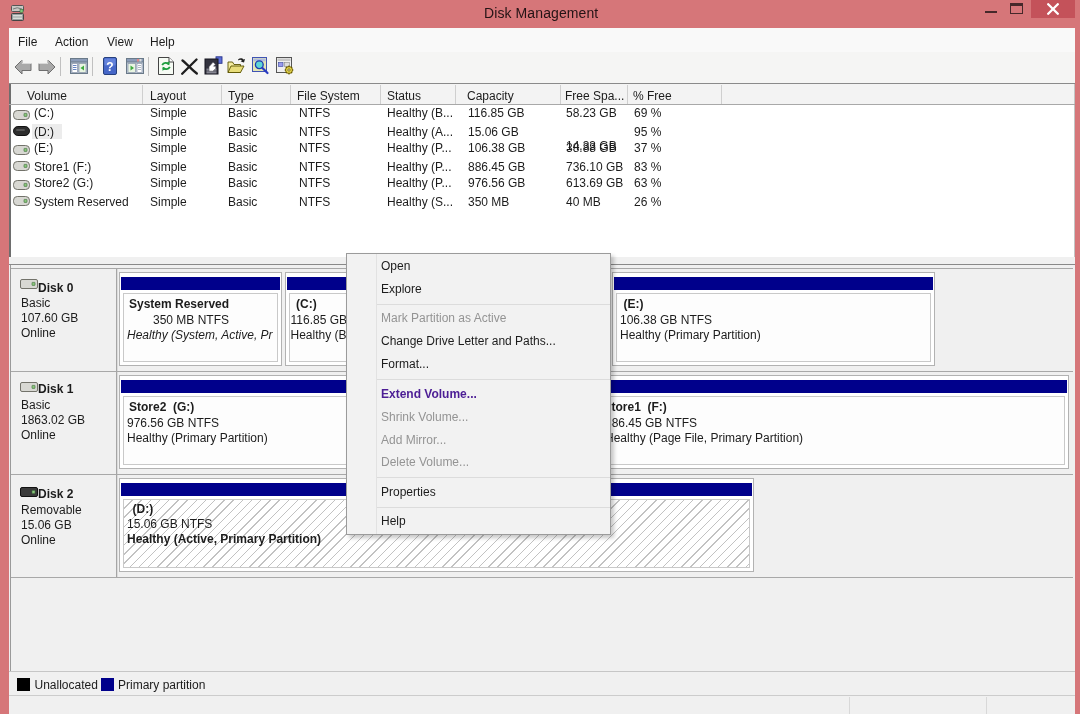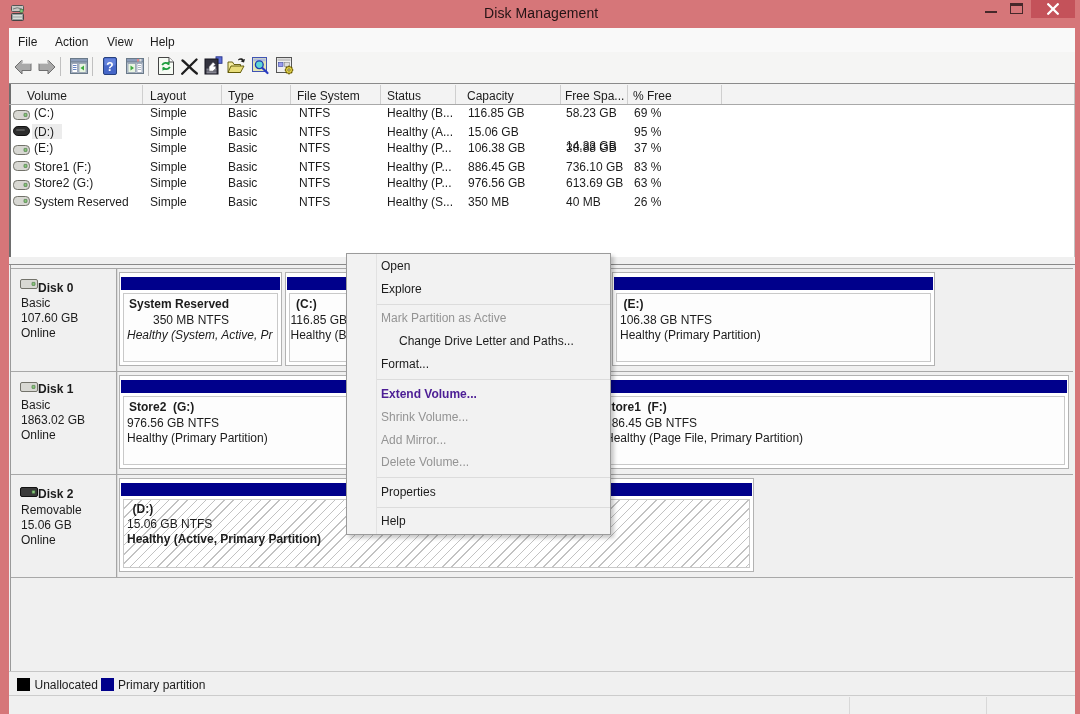--- a/index.html
+++ b/index.html
@@ -314,21 +314,21 @@
 <div class="abs" style="left:849px;top:697px;width:1px;height:17px;background:#d8d8d8;"></div>
 <div class="abs" style="left:986px;top:697px;width:1px;height:17px;background:#d8d8d8;"></div>
 
 <div id="contextmenu">
 <div class="abs" style="left:346px;top:253px;width:265px;height:282px;background:#f2f2f2;border:1px solid #9b9b9b;box-shadow:3px 3px 4px rgba(0,0,0,0.22);"></div>
 <div class="abs" style="left:376px;top:254px;width:1px;height:280px;background:#e2e2e2;"></div>
 <div class="t" style="left:381px;top:259.0px;color:#1c1c1c;">Open</div>
 <div class="t" style="left:381px;top:282.0px;color:#1c1c1c;">Explore</div>
 <div class="abs" style="left:377px;top:303.5px;width:233px;height:1px;background:#dcdcdc;"></div>
 <div class="t" style="left:381px;top:310.5px;color:#949494;">Mark Partition as Active</div>
-<div class="t" style="left:381px;top:333.5px;color:#1c1c1c;margin-left:18px;">Change Drive Letter and Paths...</div>
+<div class="t" style="left:381px;top:333.5px;color:#1c1c1c;">Change Drive Letter and Paths...</div>
 <div class="t" style="left:381px;top:356.5px;color:#1c1c1c;">Format...</div>
 <div class="abs" style="left:377px;top:378.5px;width:233px;height:1px;background:#dcdcdc;"></div>
 <div class="t" style="left:381px;top:386.5px;color:#4c1d95;font-weight:bold;">Extend Volume...</div>
 <div class="t" style="left:381px;top:409.5px;color:#949494;">Shrink Volume...</div>
 <div class="t" style="left:381px;top:432.5px;color:#949494;">Add Mirror...</div>
 <div class="t" style="left:381px;top:455.0px;color:#949494;">Delete Volume...</div>
 <div class="abs" style="left:377px;top:477px;width:233px;height:1px;background:#dcdcdc;"></div>
 <div class="t" style="left:381px;top:484.5px;color:#1c1c1c;">Properties</div>
 <div class="abs" style="left:377px;top:506.5px;width:233px;height:1px;background:#dcdcdc;"></div>
 <div class="t" style="left:381px;top:513.5px;color:#1c1c1c;">Help</div>

